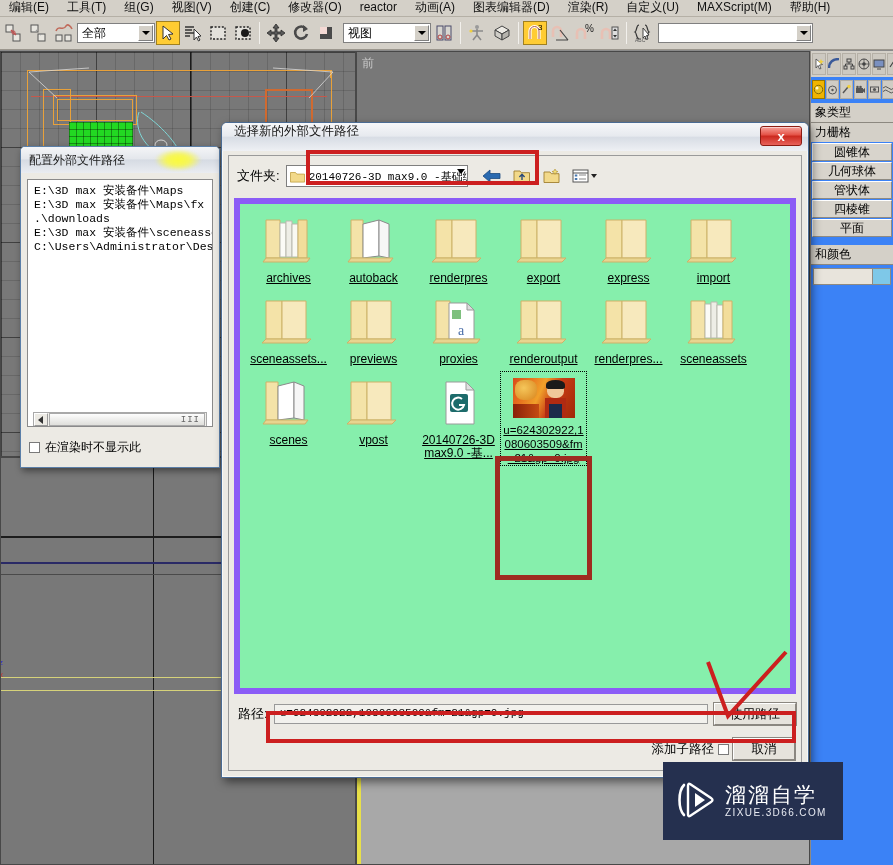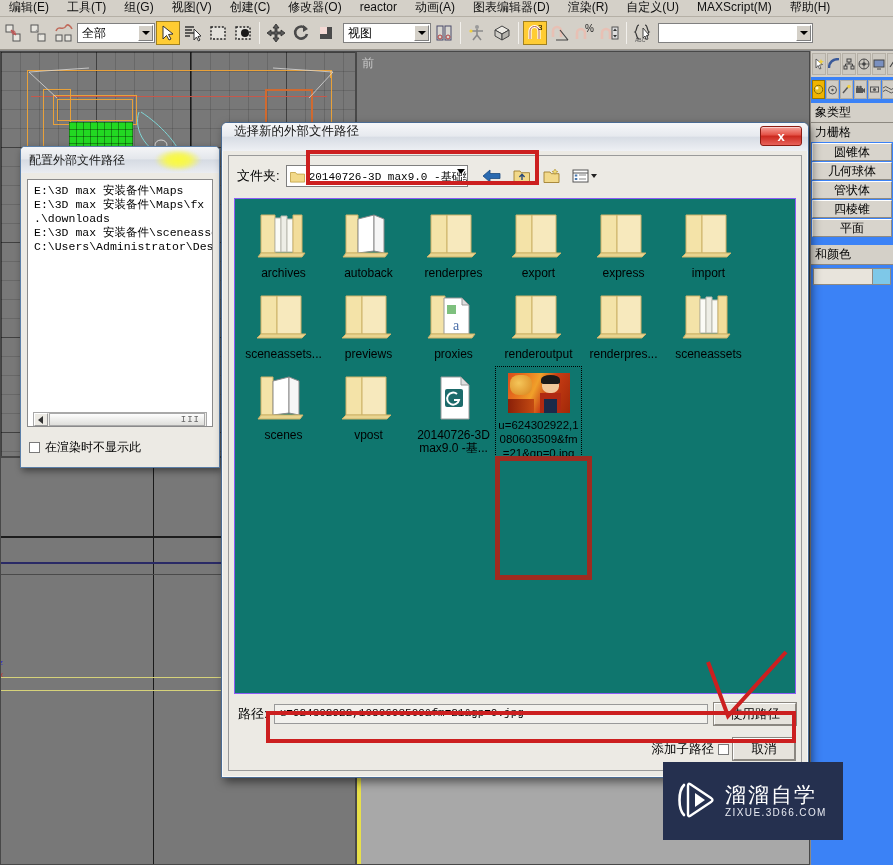--- a/index.html
+++ b/index.html
@@ -194,21 +194,21 @@
     white-space:nowrap; overflow:hidden;
   }
   .fcombo .cbarr { position:absolute; right:2px; top:3px; width:0;height:0;
     border-left:4px solid transparent; border-right:4px solid transparent;
     border-top:5px solid #000; }
   .tb-icon-btn { width:24px; height:22px; display:flex; align-items:center;
      justify-content:center; }
 
   .filelist {
     position:absolute; left:5px; top:42px; right:5px; bottom:76px;
-    background:#0f766e; border:1px solid #8b5cf6; overflow:hidden;
+    background:#86efac; border:6px solid #8b5cf6; overflow:hidden;text-decoration:underline;
   }
   .frow { display:flex; padding:6px 0 0 6px; }
   .fitem { width:85px; display:flex; flex-direction:column; align-items:center;
      padding-top:6px; }
   .fitem .nm { font-size:12px; color:#000; text-align:center; margin-top:5px;
      line-height:13px; width:84px; overflow:hidden; }
   .fitem.selected { outline:1px dotted #000; position:relative; }
 
   .pathrow {
     position:absolute; left:5px; bottom:44px; right:5px; height:24px;

